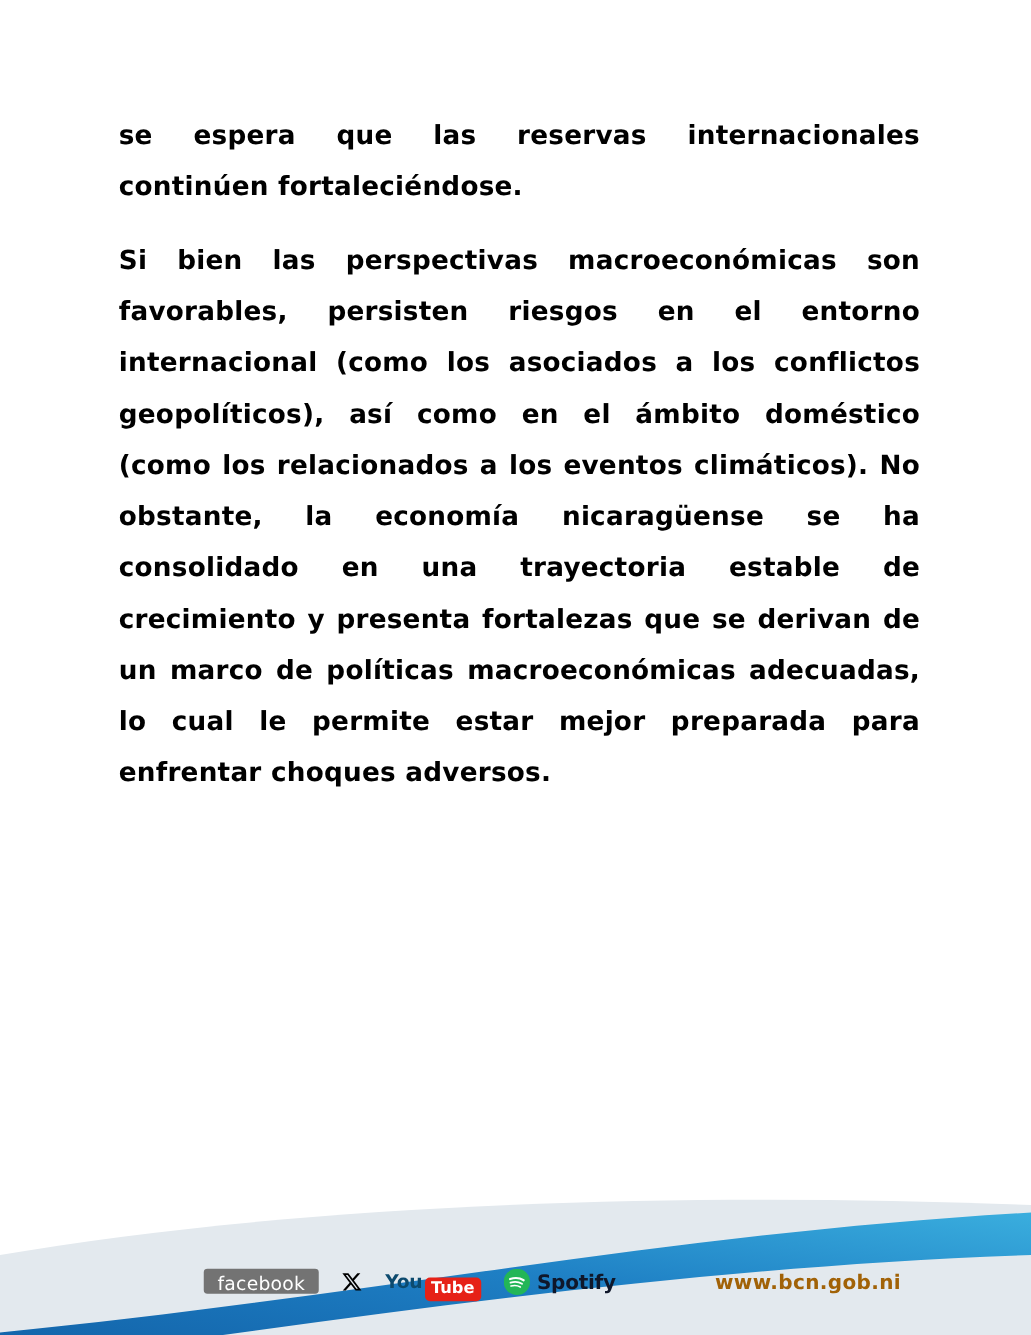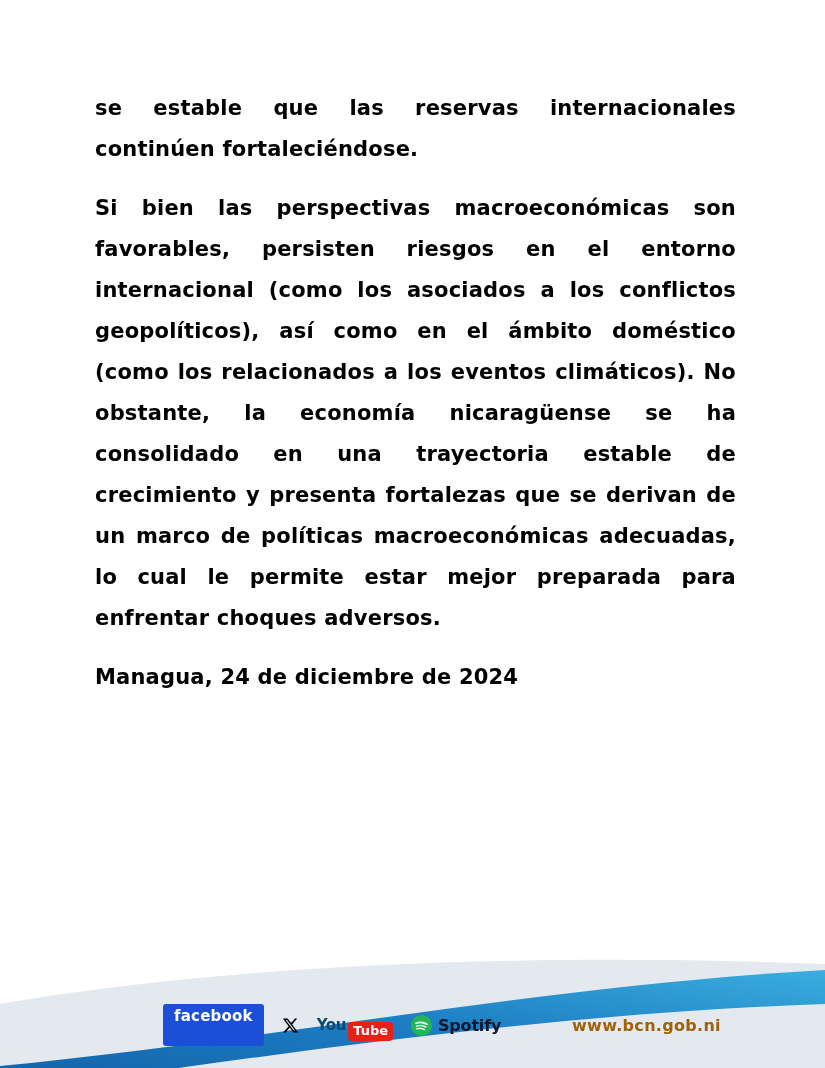--- a/index.html
+++ b/index.html
@@ -60,26 +60,26 @@
     top: 102px;
     height: 30px;
     display: flex;
     align-items: center;
     gap: 18px;
   }
   .fb-badge {
     display: inline-flex;
     align-items: center;
     justify-content: center;
-    background: #1d4ed8;
+    background: #737373;
     color: #ffffff;
     font-size: 15px;
-    font-weight: bold;
+    font-weight: normal;
     letter-spacing: 0.2px;
-    padding: 4px 11px 22px 11px;
+    padding: 4px 11px 0 11px;
     border-radius: 3px;
     text-decoration: none;
     line-height: 16px;
   }
   .x-link {
     display: inline-flex;
     align-items: center;
     text-decoration: none;
   }
   .yt-link {
@@ -127,23 +127,22 @@
     text-decoration: none;
     line-height: 22px;
   }
 </style>
 </head>
 <body>
 
 <div class="page">
 
   <div class="content">
-    <p class="body-text">se estable que las reservas internacionales continúen fortaleciéndose.</p>
+    <p class="body-text">se espera que las reservas internacionales continúen fortaleciéndose.</p>
     <p class="body-text">Si bien las perspectivas macroeconómicas son favorables, persisten riesgos en el entorno internacional (como los asociados a los conflictos geopolíticos), así como en el ámbito doméstico (como los relacionados a los eventos climáticos). No obstante, la economía nicaragüense se ha consolidado en una trayectoria estable de crecimiento y presenta fortalezas que se derivan de un marco de políticas macroeconómicas adecuadas, lo cual le permite estar mejor preparada para enfrentar choques adversos.</p>
-    <p class="dateline">Managua, 24 de diciembre de 2024</p>
   </div>
 
   <div class="footer">
 
     <svg class="footer-wave" viewBox="0 0 825 160" preserveAspectRatio="none" xmlns="http://www.w3.org/2000/svg">
       <defs>
         <linearGradient id="ribbonGrad" x1="0%" y1="100%" x2="100%" y2="0%">
           <stop offset="0%" stop-color="#1160a6"></stop>
           <stop offset="55%" stop-color="#1e7fc4"></stop>
           <stop offset="100%" stop-color="#3aaede"></stop>

